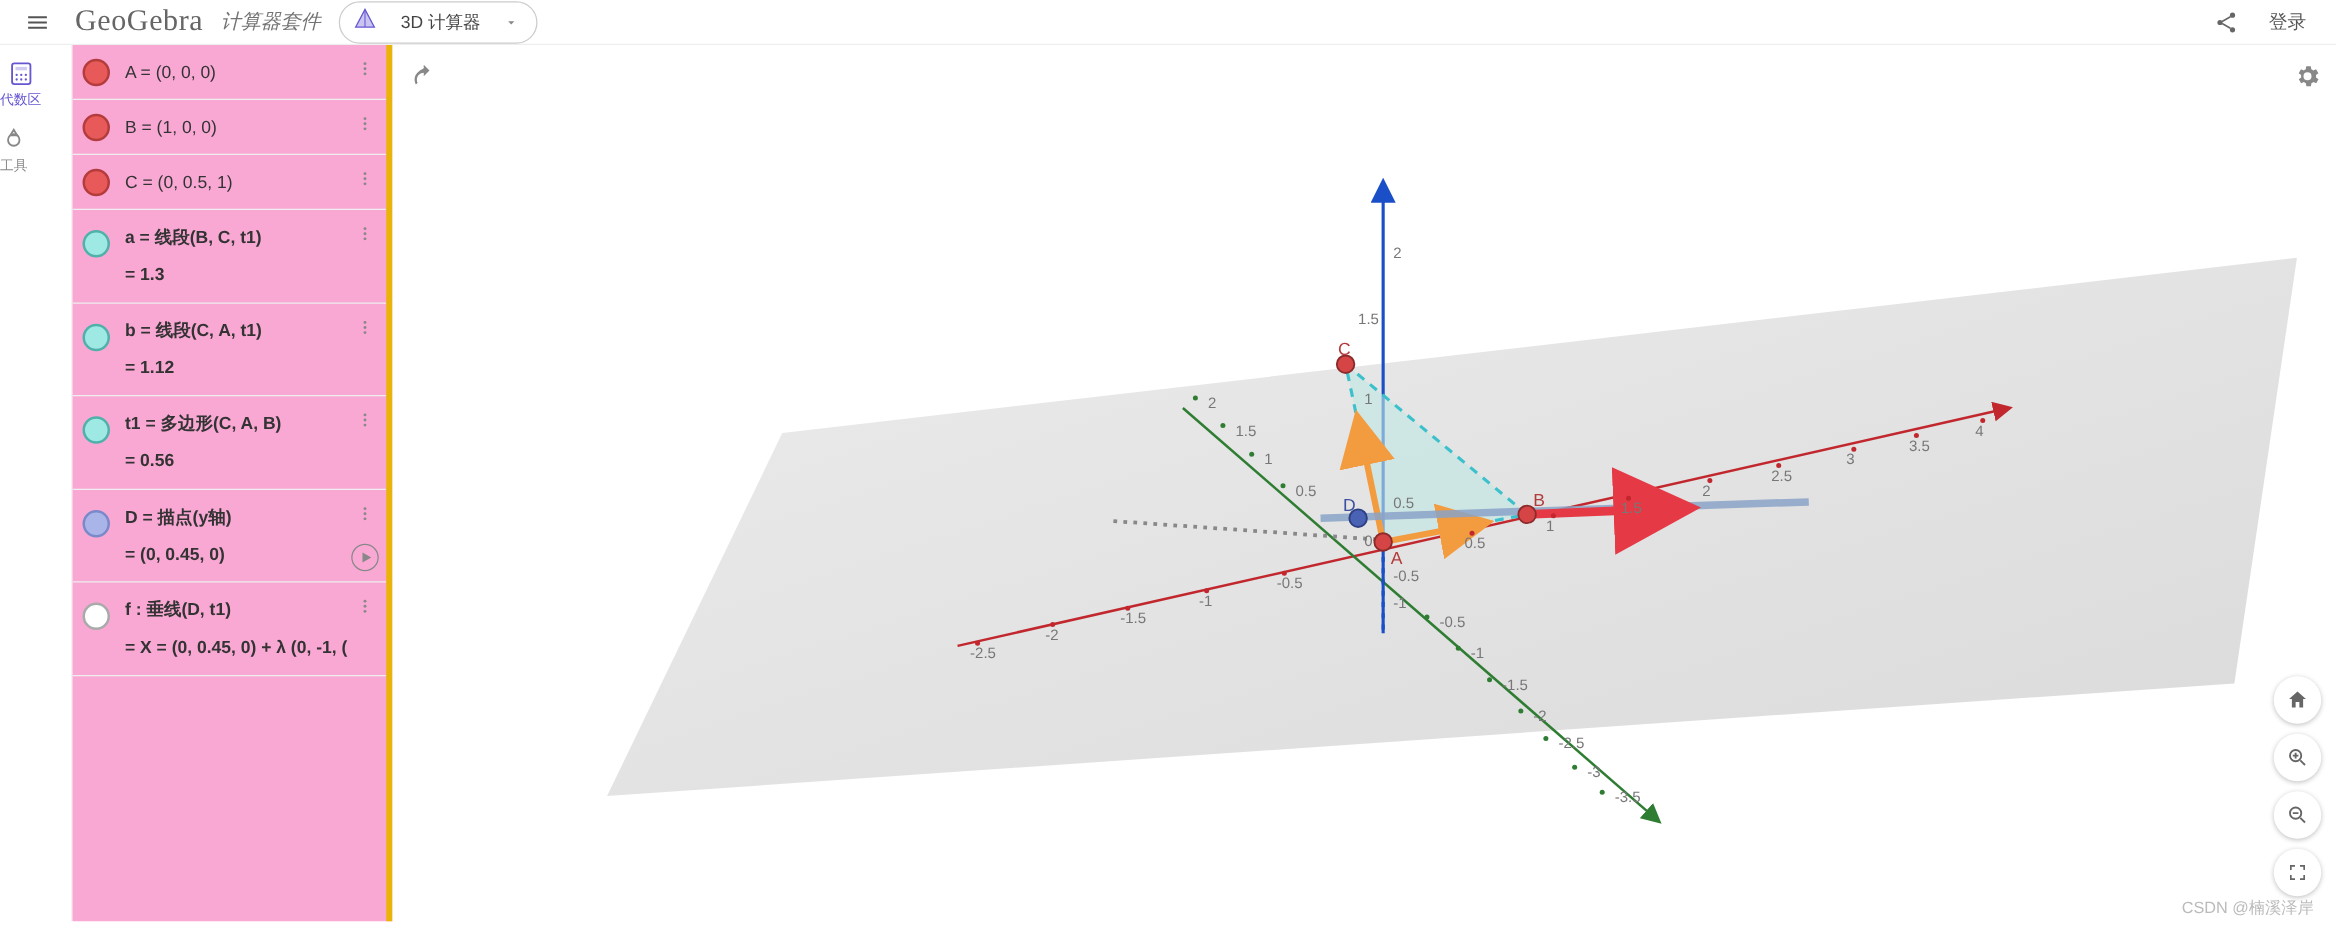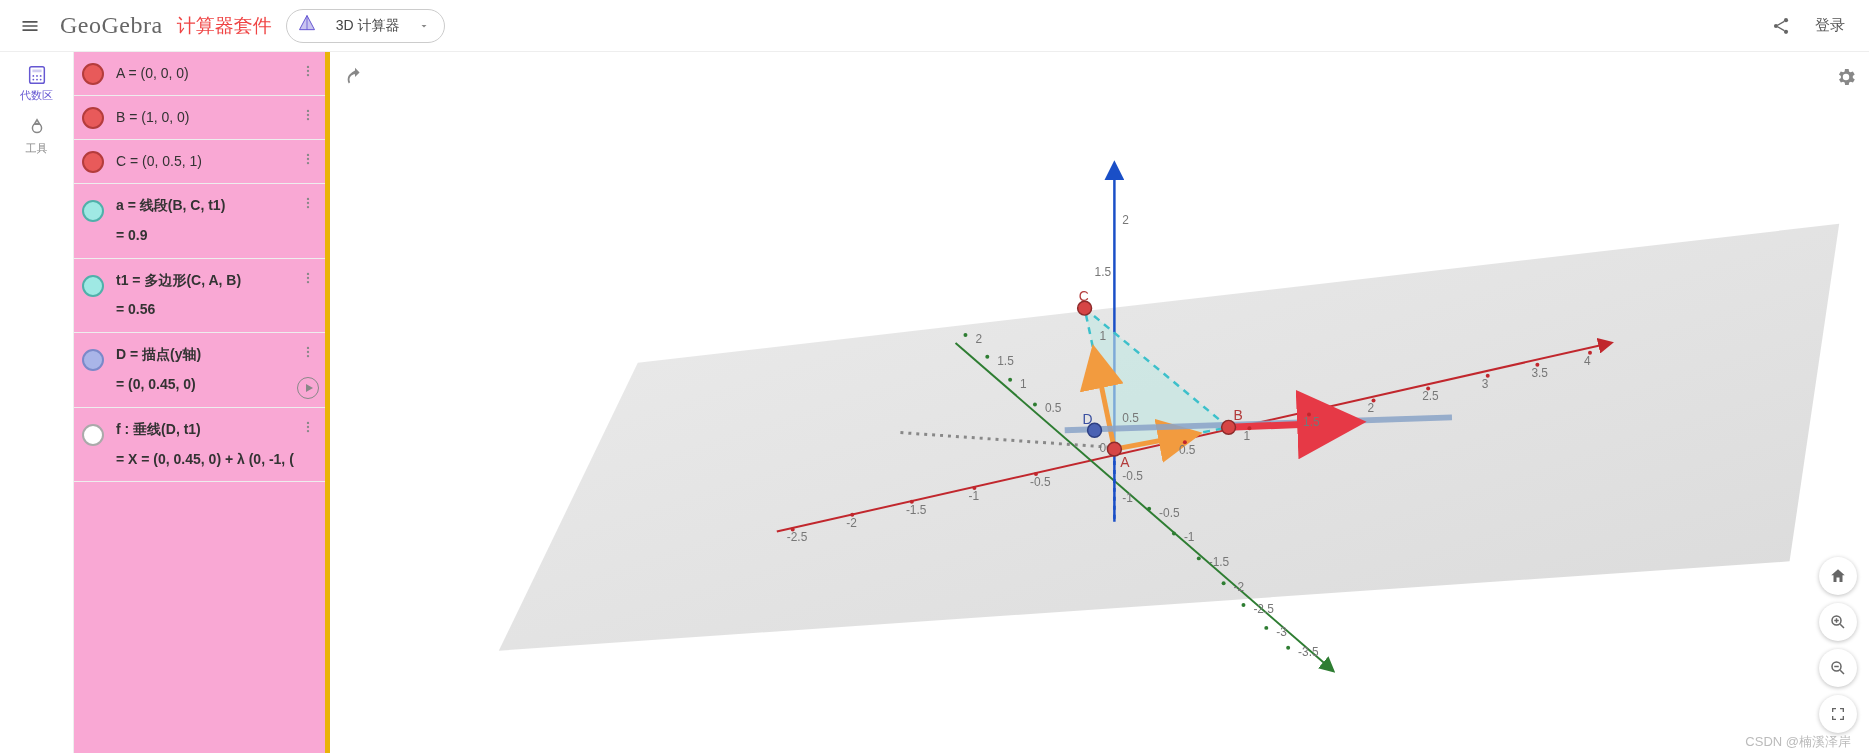--- a/index.html
+++ b/index.html
@@ -1,27 +1,27 @@
 <!DOCTYPE html>
 <html><head>
 <meta charset="utf-8">
 <style>
   * { box-sizing: border-box; margin: 0; padding: 0; }
   html, body { width: 100%; height: 100%; font-family: Arial, "Microsoft YaHei", sans-serif; color: #333; overflow: hidden; background:#fff;}
-  .topbar { height: 52px; display:flex; align-items:center; padding:12px 10px; border-bottom:1px solid #eee;}
+  .topbar { height: 36px; display:flex; align-items:center; padding:12px 10px; border-bottom:1px solid #eee;}
   .menu-btn{width:40px;height:40px;display:flex;align-items:center;justify-content:center;border-radius:50%;cursor:pointer;color:#555;}
   .logo{font-family:Georgia,serif;font-size:24px;color:#666;margin-left:10px;letter-spacing:0.5px;}
-  .suite-label{font-size:19px;color:#ef4444;margin-left:14px;}
+  .suite-label{font-size:16px;color:#737373;margin-left:14px;font-style:italic;}
   .calc-dd{display:flex;align-items:center;border:1px solid #ccc;border-radius:18px;height:34px;padding:0 14px 0 10px;margin-left:14px;cursor:pointer;font-size:14px;color:#444;gap:19px;}
   .calc-dd svg.chev{width:12px;height:12px;fill:#888;}
   .topbar .spacer{flex:1;}
   .top-icon{width:40px;height:40px;display:flex;align-items:center;justify-content:center;color:#666;cursor:pointer;border-radius:50%;}
   .login{font-size:15px;color:#555;margin:0 14px;cursor:pointer;}
   .main{display:flex;height:calc(100% - 52px);}
-  .rail{width:74px;border-right:1px solid #eee;display:flex;flex-direction:column;align-items:center;padding-top:12px;gap:14px;}
+  .rail{width:58px;border-right:1px solid #eee;display:flex;flex-direction:column;align-items:flex-start;padding-top:12px;gap:14px;}
   .rail-item{display:flex;flex-direction:column;align-items:center;font-size:11px;color:#888;cursor:pointer;gap:2px;}
   .rail-item.active{color:#6557d2;}
   .rail-item svg{width:22px;height:22px;}
   .alg-panel{width:256px;border-right:5px solid #eab308;overflow-y:auto;background:#f9a8d4;}
   .alg-row{display:flex;align-items:center;min-height:44px;padding:6px 4px 6px 8px;border-bottom:1px solid #eee;font-size:14px;color:#333;position:relative;}
   .alg-row .dot{width:22px;height:22px;border-radius:50%;border:2px solid #888;margin-right:12px;flex-shrink:0;}
   .alg-row.tall{align-items:flex-start;padding-top:10px;padding-bottom:10px;font-weight:bold;}
   .alg-row.tall .dot{margin-top:6px;}
   .alg-body{flex:1;line-height:1.7;}
   .alg-body .line2{margin-top:6px;}
@@ -133,21 +133,35 @@
             <circle cx="12" cy="5" r="2"></circle>
             <circle cx="12" cy="12" r="2"></circle>
             <circle cx="12" cy="19" r="2"></circle>
           </svg>
         </div>
       </div>
       <div class="alg-row tall">
         <div class="dot" style="background: rgb(159, 233, 228); border-color: rgb(79, 177, 170);"></div>
         <div class="alg-body">
           <div>a = 线段(B, C, t1)</div>
-          <div class="line2">= 0.9</div>
+          <div class="line2">= 1.3</div>
+        </div>
+        <div class="row-menu">
+          <svg width="14" height="14" viewBox="0 0 24 24" fill="currentColor">
+            <circle cx="12" cy="5" r="2"></circle>
+            <circle cx="12" cy="12" r="2"></circle>
+            <circle cx="12" cy="19" r="2"></circle>
+          </svg>
+        </div>
+      </div>
+      <div class="alg-row tall">
+        <div class="dot" style="background: rgb(159, 233, 228); border-color: rgb(79, 177, 170);"></div>
+        <div class="alg-body">
+          <div>b = 线段(C, A, t1)</div>
+          <div class="line2">= 1.12</div>
         </div>
         <div class="row-menu">
           <svg width="14" height="14" viewBox="0 0 24 24" fill="currentColor">
             <circle cx="12" cy="5" r="2"></circle>
             <circle cx="12" cy="12" r="2"></circle>
             <circle cx="12" cy="19" r="2"></circle>
           </svg>
         </div>
       </div>
       <div class="alg-row tall">

